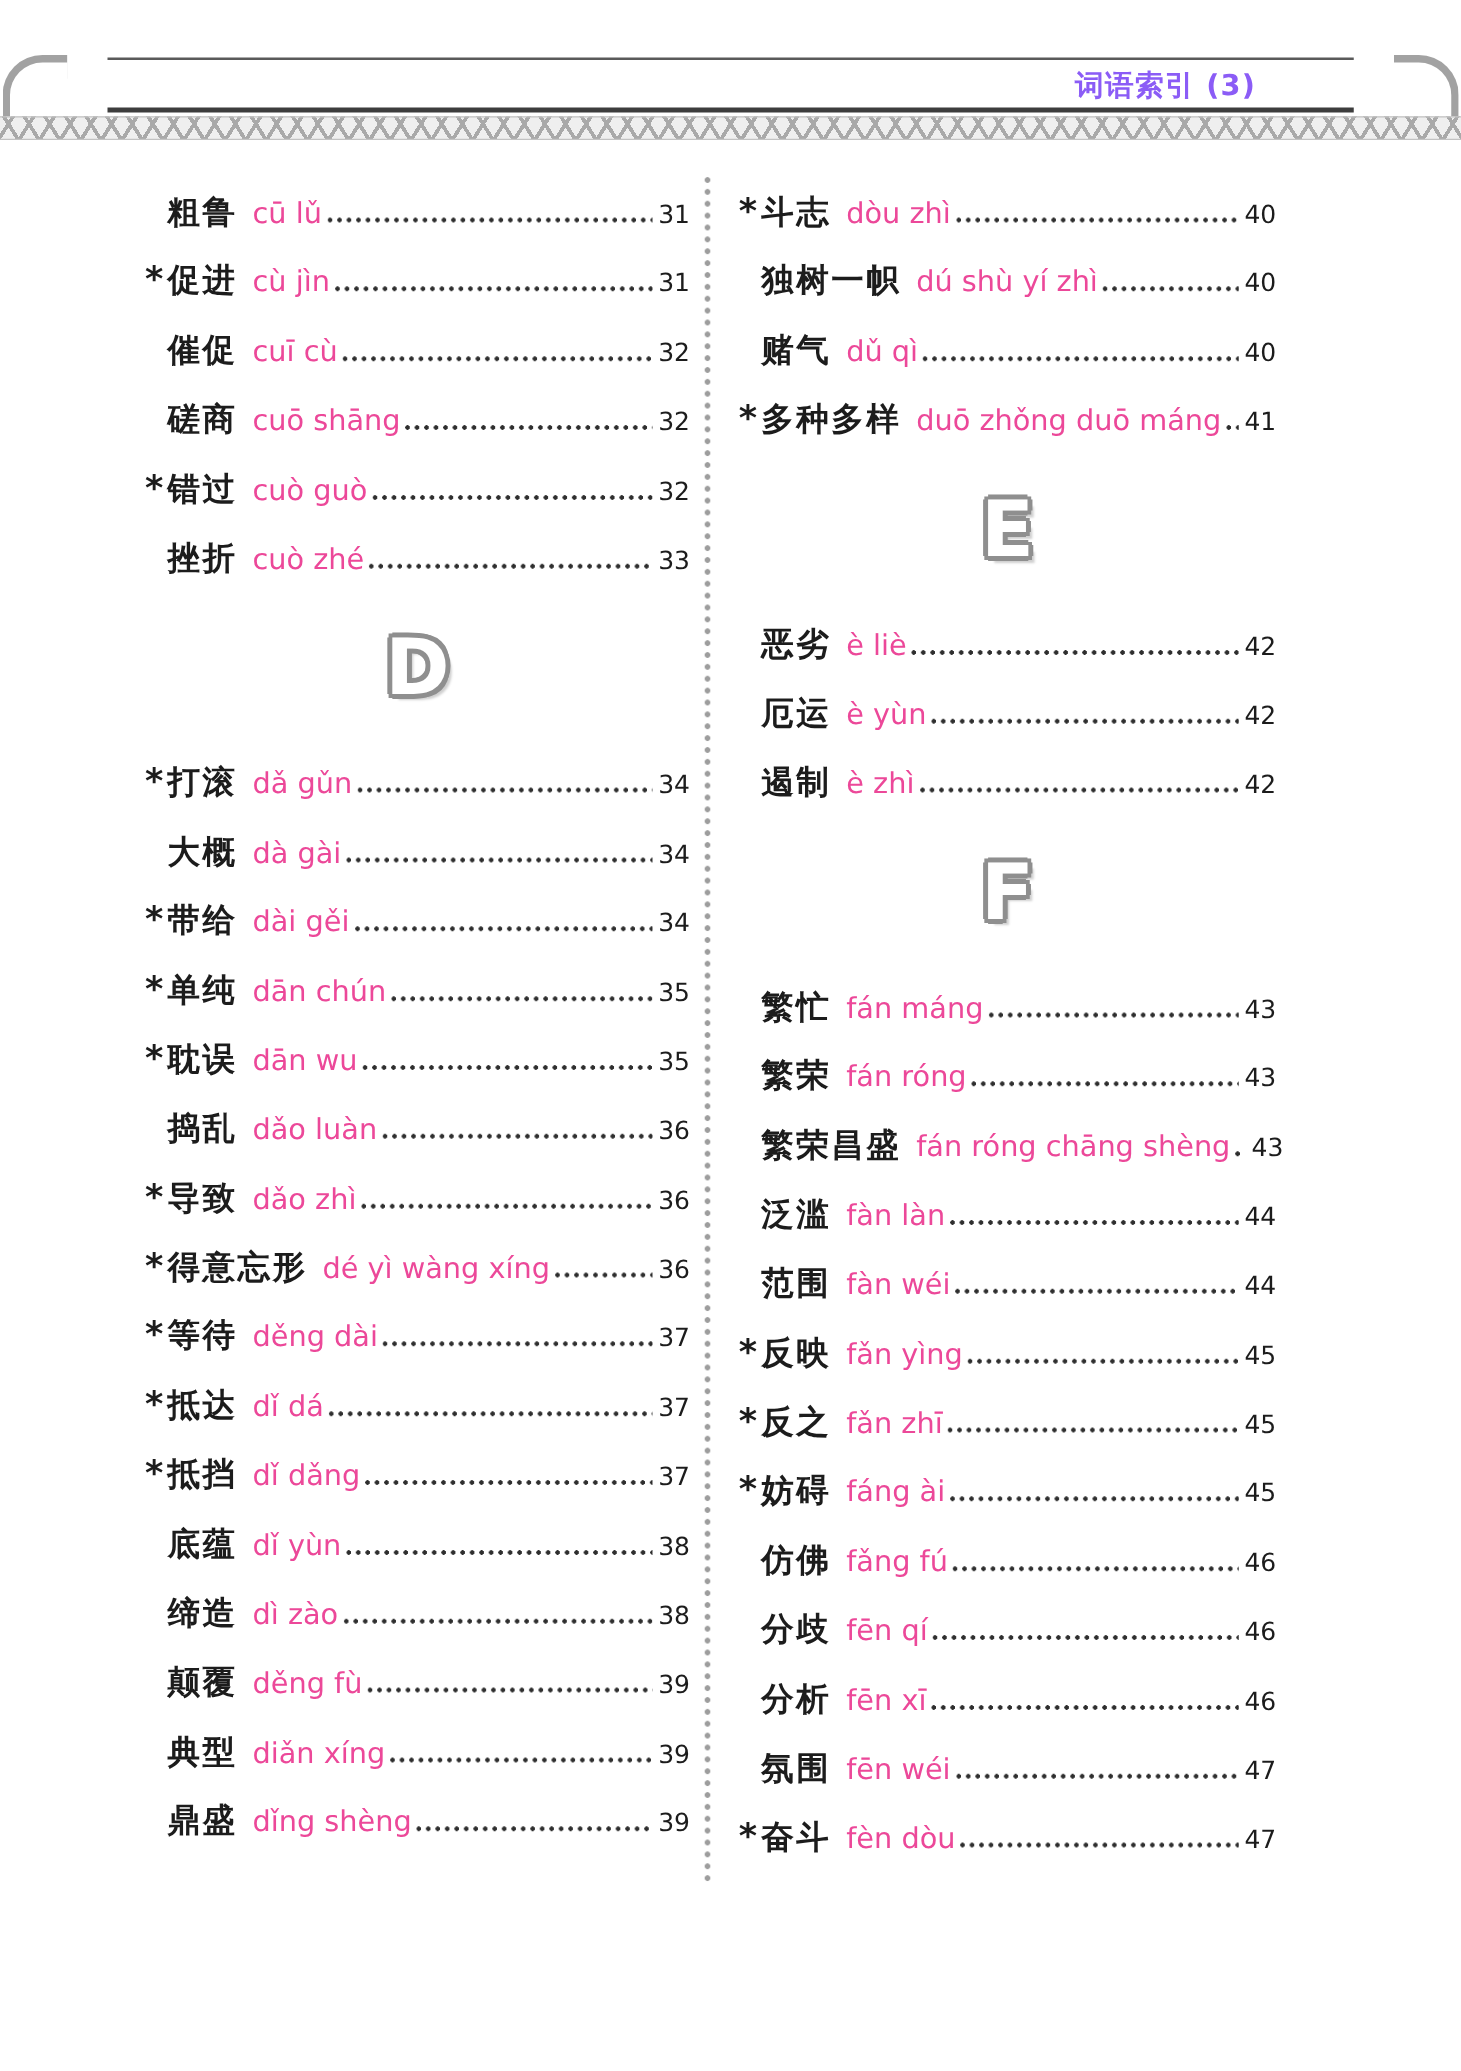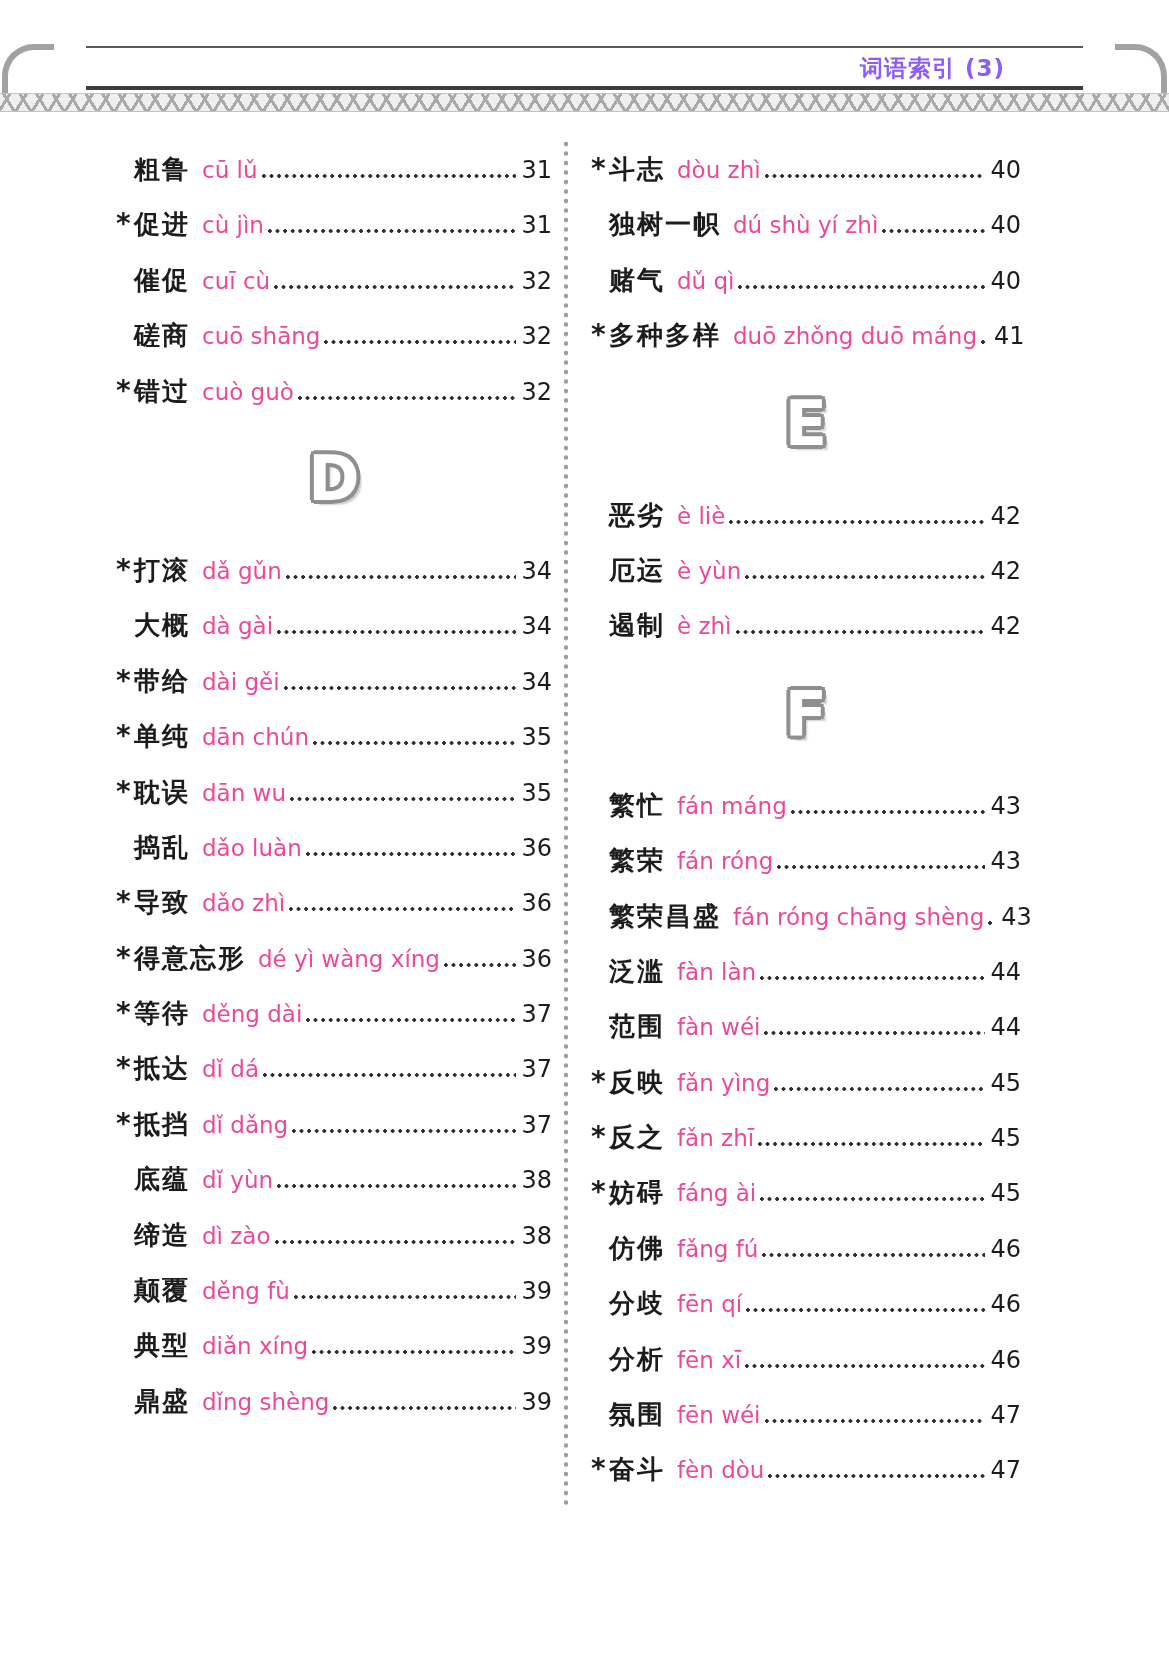--- a/index.html
+++ b/index.html
@@ -108,21 +108,21 @@
   .dots {
     flex: 1 1 auto;
     min-width: 8px;
     height: 4px;
     margin: 0 5px 0 4px;
     background-image: radial-gradient(circle at 2px 2px, #2e2e2e 1.6px, transparent 2px);
     background-size: 7.6px 4px;
     background-repeat: repeat-x;
   }
   .page-num {
-    font-size: 24px;
+    font-size: 20px;
     white-space: nowrap;
   }
 
   .section-row {
     height: 124px;
     display: flex;
     align-items: center;
     justify-content: center;
   }
   .section-letter {
@@ -181,20 +181,27 @@
       <span class="dots"></span>
       <span class="page-num">32</span>
     </div>
     <div class="entry">
       <span class="star">*</span>
       <span class="word">错过</span>
       <span class="pinyin">cuò guò</span>
       <span class="dots"></span>
       <span class="page-num">32</span>
     </div>
+    <div class="entry">
+      <span class="star"></span>
+      <span class="word">挫折</span>
+      <span class="pinyin">cuò zhé</span>
+      <span class="dots"></span>
+      <span class="page-num">33</span>
+    </div>
     <div class="section-row">
       <span class="section-letter">D</span>
     </div>
     <div class="entry">
       <span class="star">*</span>
       <span class="word">打滚</span>
       <span class="pinyin">dǎ gǔn</span>
       <span class="dots"></span>
       <span class="page-num">34</span>
     </div>

